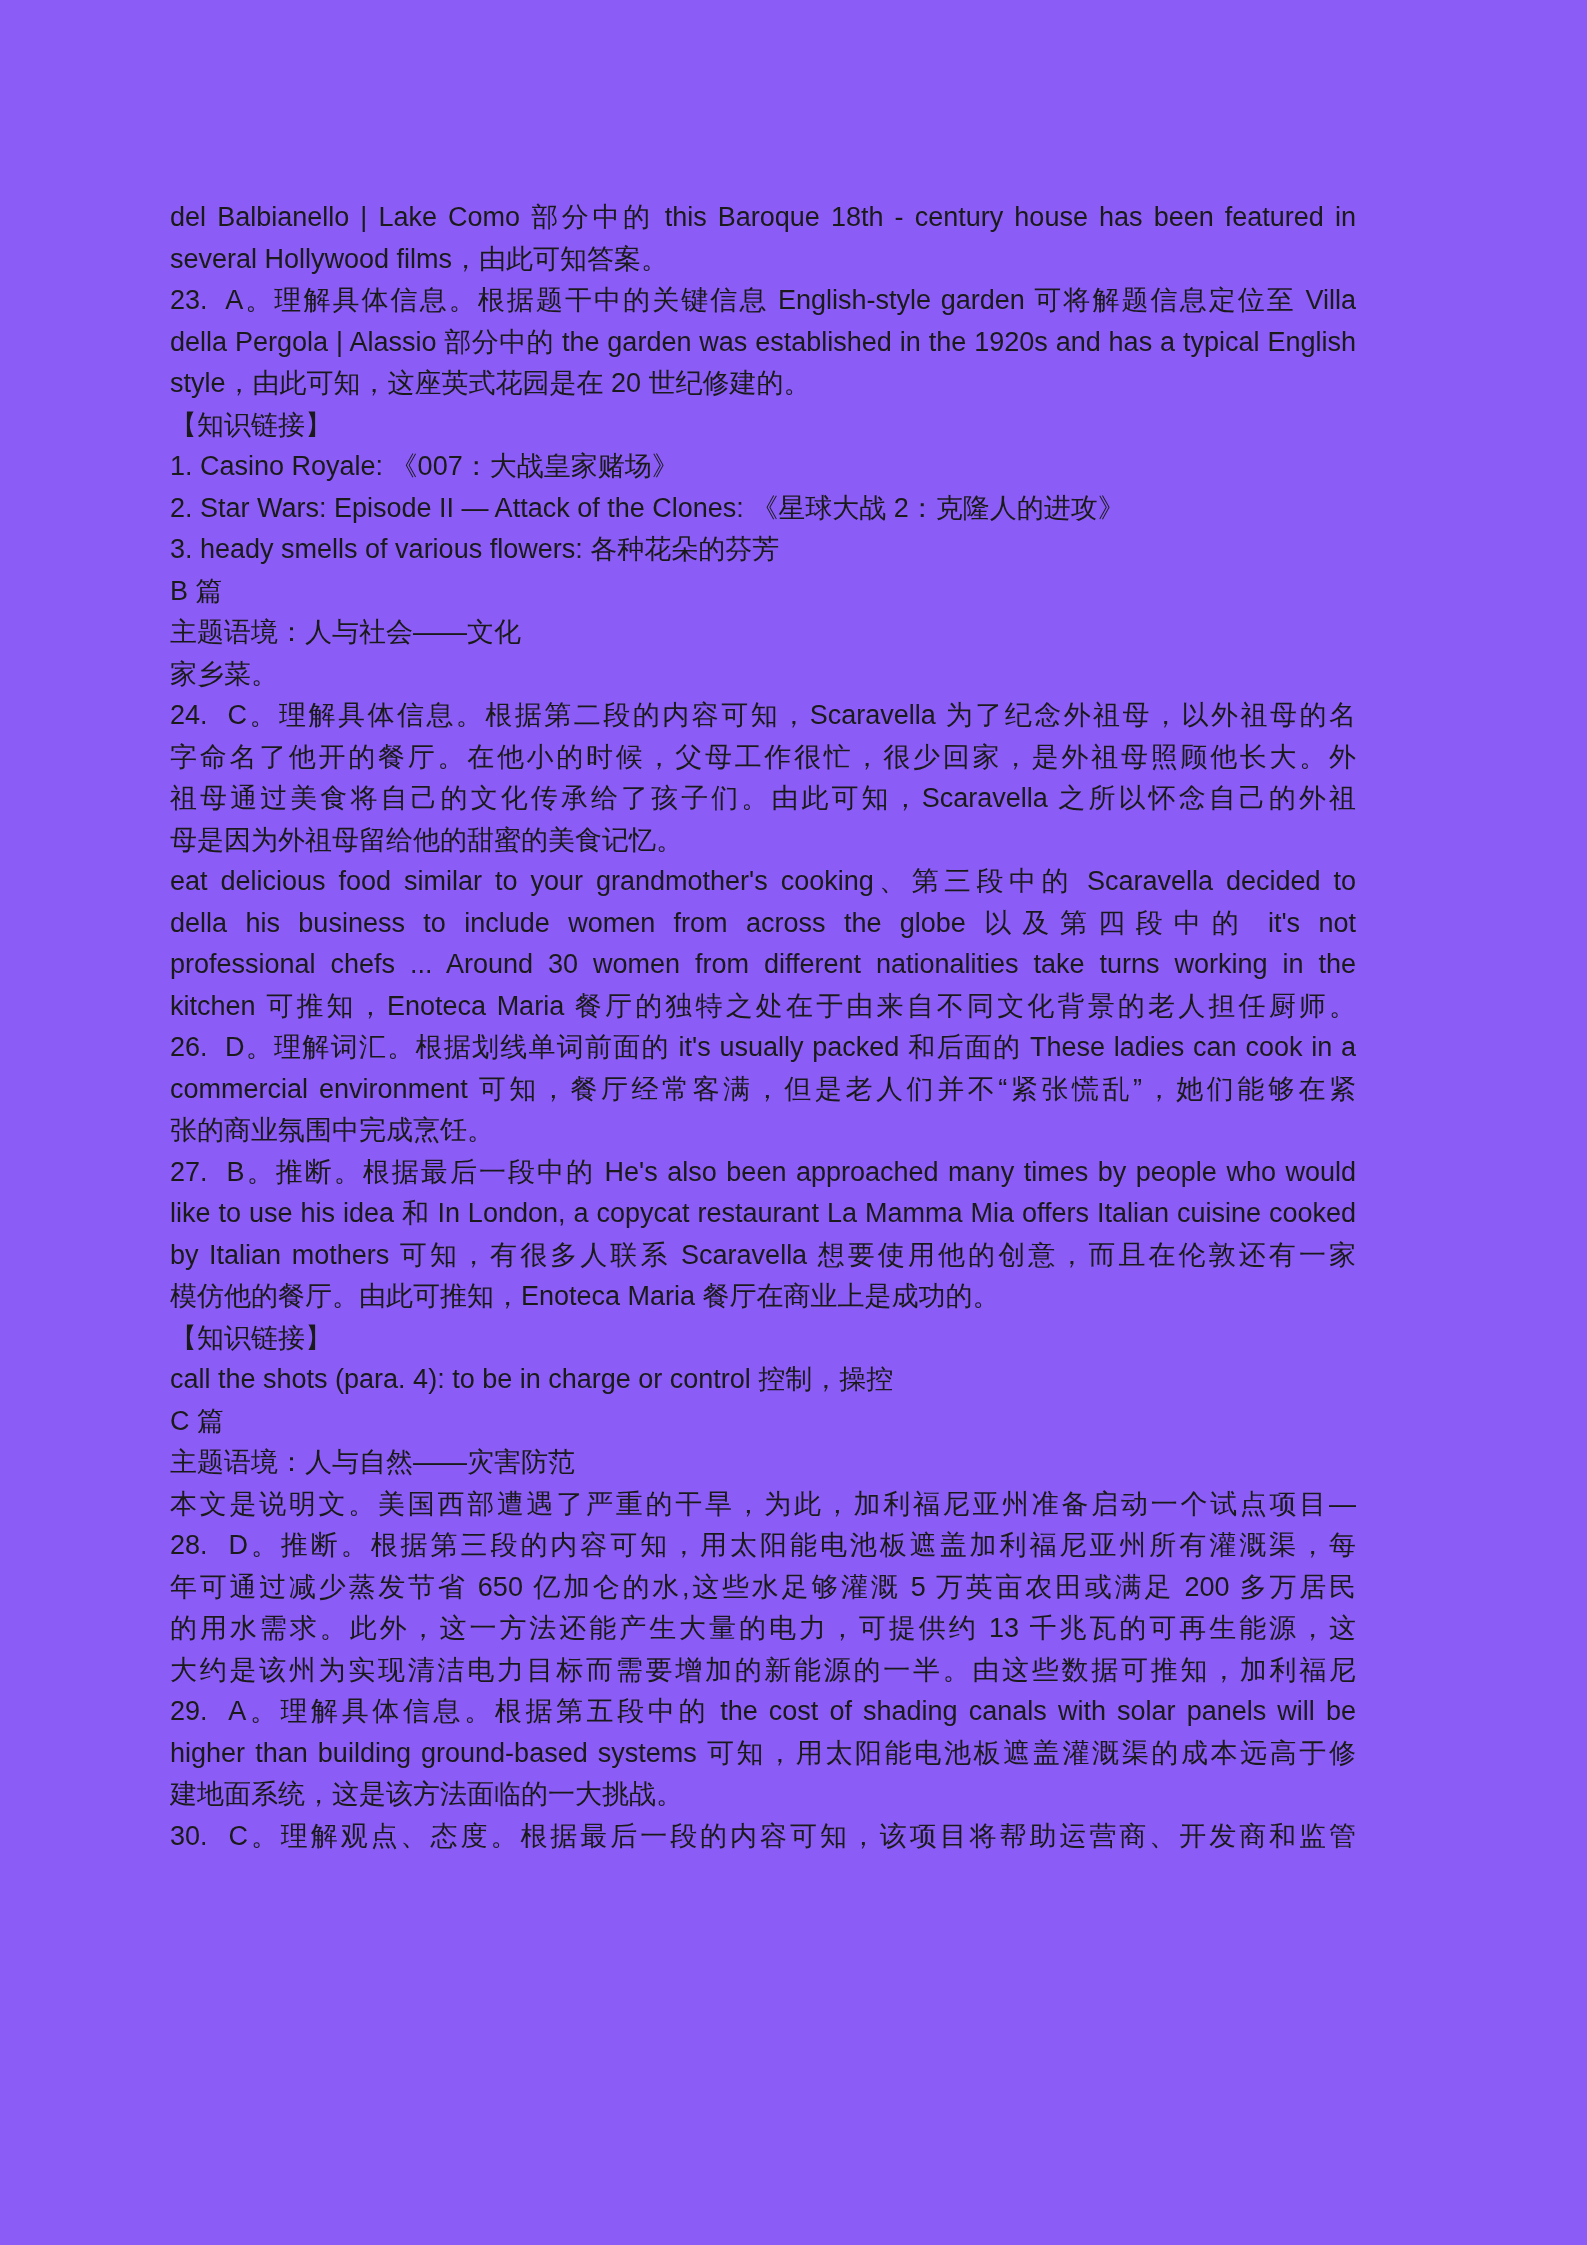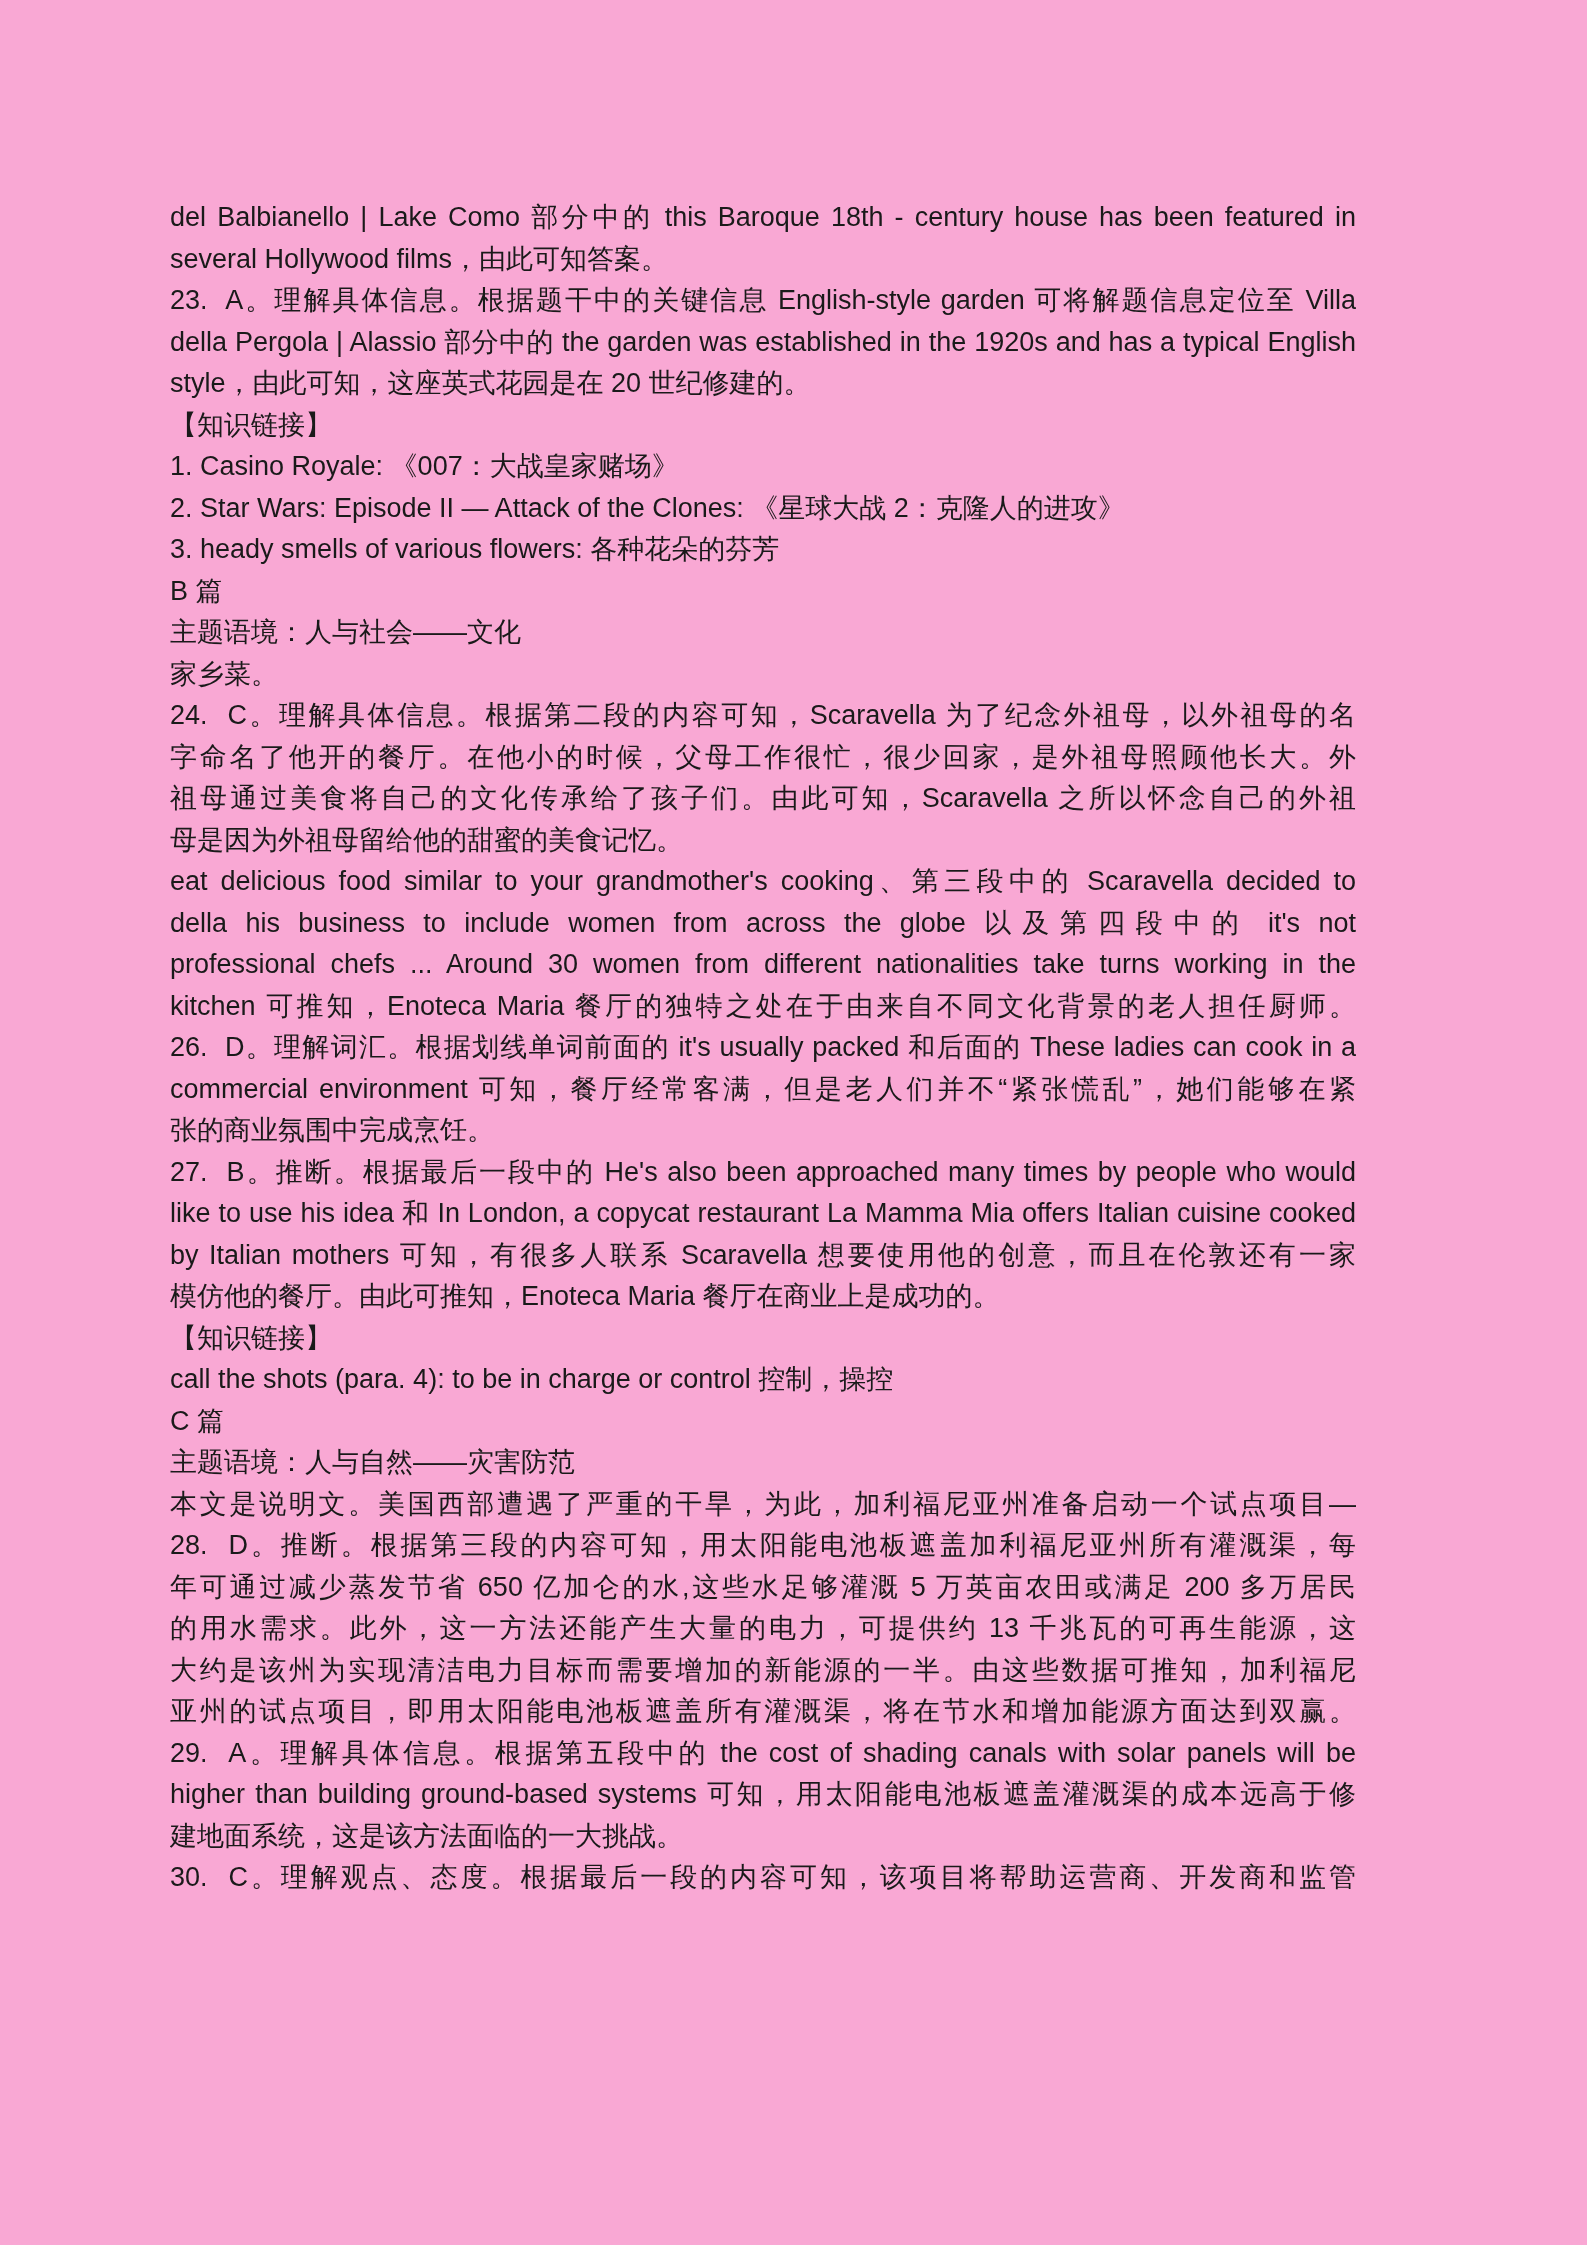--- a/index.html
+++ b/index.html
@@ -4,21 +4,21 @@
 <style>
   html, body {
     margin: 0;
     padding: 0;
     background: #ffffff;
   }
   .page {
     position: relative;
     width: 1587px;
     height: 2245px;
-    background: #f9a8d4;
+    background: #8b5cf6;
     overflow: hidden;
     font-family: "Liberation Sans", "DejaVu Sans", sans-serif;
   }
   .text-block {
     position: absolute;
     left: 170px;
     top: 197px;
     width: 1186px;
     color: #1a1a1a;
     font-size: 27px;
@@ -68,19 +68,18 @@
       <div class="line">模仿他的餐厅。由此可推知，Enoteca Maria 餐厅在商业上是成功的。</div>
       <div class="line">【知识链接】</div>
       <div class="line">call the shots (para. 4): to be in charge or control 控制，操控</div>
       <div class="line">C 篇</div>
       <div class="line">主题语境：人与自然——灾害防范</div>
       <div class="line justified">本文是说明文。美国西部遭遇了严重的干旱，为此，加利福尼亚州准备启动一个试点项目—</div>
       <div class="line justified">28.&nbsp; D。推断。根据第三段的内容可知，用太阳能电池板遮盖加利福尼亚州所有灌溉渠，每</div>
       <div class="line justified">年可通过减少蒸发节省 650 亿加仑的水,这些水足够灌溉 5 万英亩农田或满足 200 多万居民</div>
       <div class="line justified">的用水需求。此外，这一方法还能产生大量的电力，可提供约 13 千兆瓦的可再生能源，这</div>
       <div class="line justified">大约是该州为实现清洁电力目标而需要增加的新能源的一半。由这些数据可推知，加利福尼</div>
-      <div class="line justified">亚州的试点项目，即用太阳能电池板遮盖所有灌溉渠，将在节水和增加能源方面达到双赢。</div>
       <div class="line justified">29.&nbsp; A。理解具体信息。根据第五段中的 the cost of shading canals with solar panels will be</div>
       <div class="line justified">higher than building ground-based systems 可知，用太阳能电池板遮盖灌溉渠的成本远高于修</div>
       <div class="line">建地面系统，这是该方法面临的一大挑战。</div>
       <div class="line justified">30.&nbsp; C。理解观点、态度。根据最后一段的内容可知，该项目将帮助运营商、开发商和监管</div>
     </div>
 </div>
 
 </body></html>

